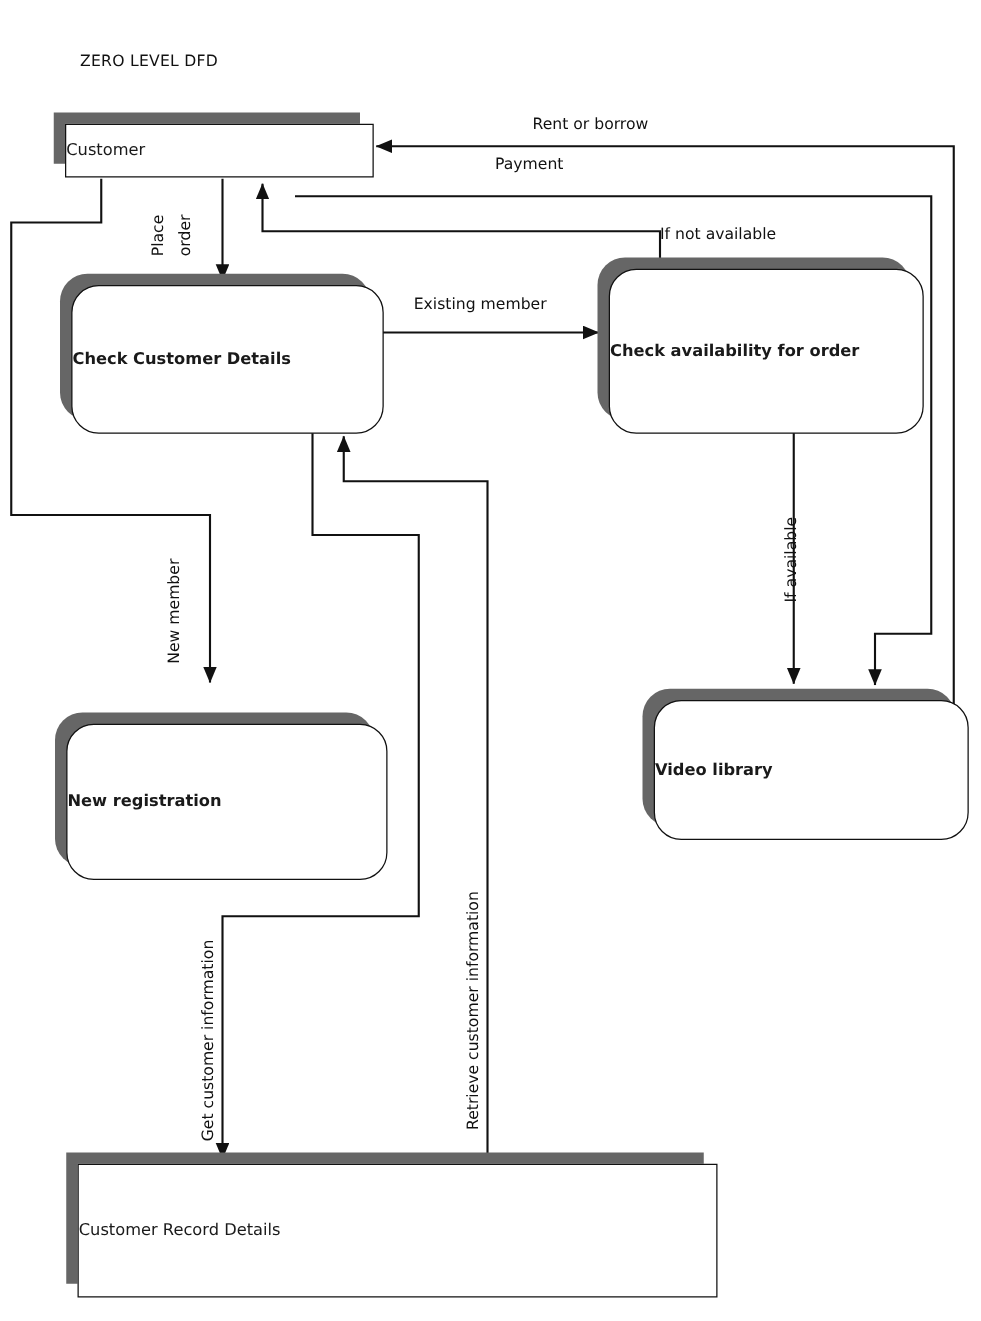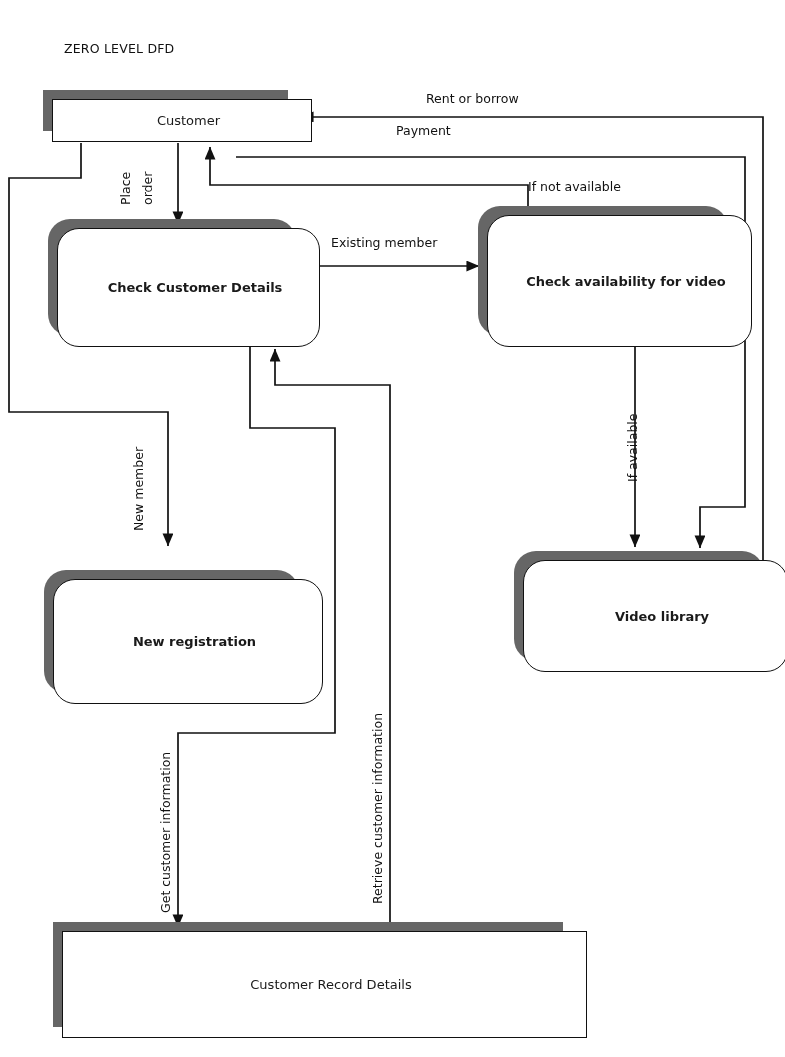--- a/index.html
+++ b/index.html
@@ -7,21 +7,21 @@
        font-family:"DejaVu Sans", sans-serif;}
   #canvas{position:absolute;left:0;top:0;width:785px;height:1057px;}
   .title{position:absolute;left:64px;top:41px;font-size:12.5px;font-weight:normal;
          letter-spacing:.2px;color:#111;font-family:"DejaVu Sans", sans-serif;}
   
   .node{position:absolute;box-sizing:border-box;}
   .node .shadow{position:absolute;left:0;top:0;width:100%;height:100%;
                 background:#666666;}
   .node .face{position:absolute;left:9px;top:9px;width:100%;height:100%;
               background:#ffffff;border:1.6px solid #111111;
-              display:flex;align-items:center;justify-content:center;padding-left:13px;}
+              display:flex;align-items:center;}
   .node.round .shadow{border-radius:22px;}
   .node.round .face{border-radius:22px;font-weight:bold;}
   .node .label{font-size:13px;color:#1a1a1a;white-space:nowrap;}
   
   .elbl{position:absolute;font-size:12.5px;color:#111;white-space:nowrap;}
   .vlbl{position:absolute;font-size:12.5px;color:#111;white-space:nowrap;
         transform-origin:0 0;transform:rotate(-90deg);}
 </style>
 </head>
 <body>
@@ -68,21 +68,21 @@
   <div class="node round" style="left:48px;top:219px;width:248px;height:117px;">
     <div class="shadow"></div>
     <div class="face">
       <span class="label">Check Customer Details</span>
     </div>
   </div>
 
   <div class="node round" style="left:478px;top:206px;width:250px;height:130px;">
     <div class="shadow"></div>
     <div class="face">
-      <span class="label">Check availability for video</span>
+      <span class="label">Check availability for order</span>
     </div>
   </div>
 
   <div class="node round" style="left:44px;top:570px;width:255px;height:123px;">
     <div class="shadow"></div>
     <div class="face">
       <span class="label">New registration</span>
     </div>
   </div>
 

